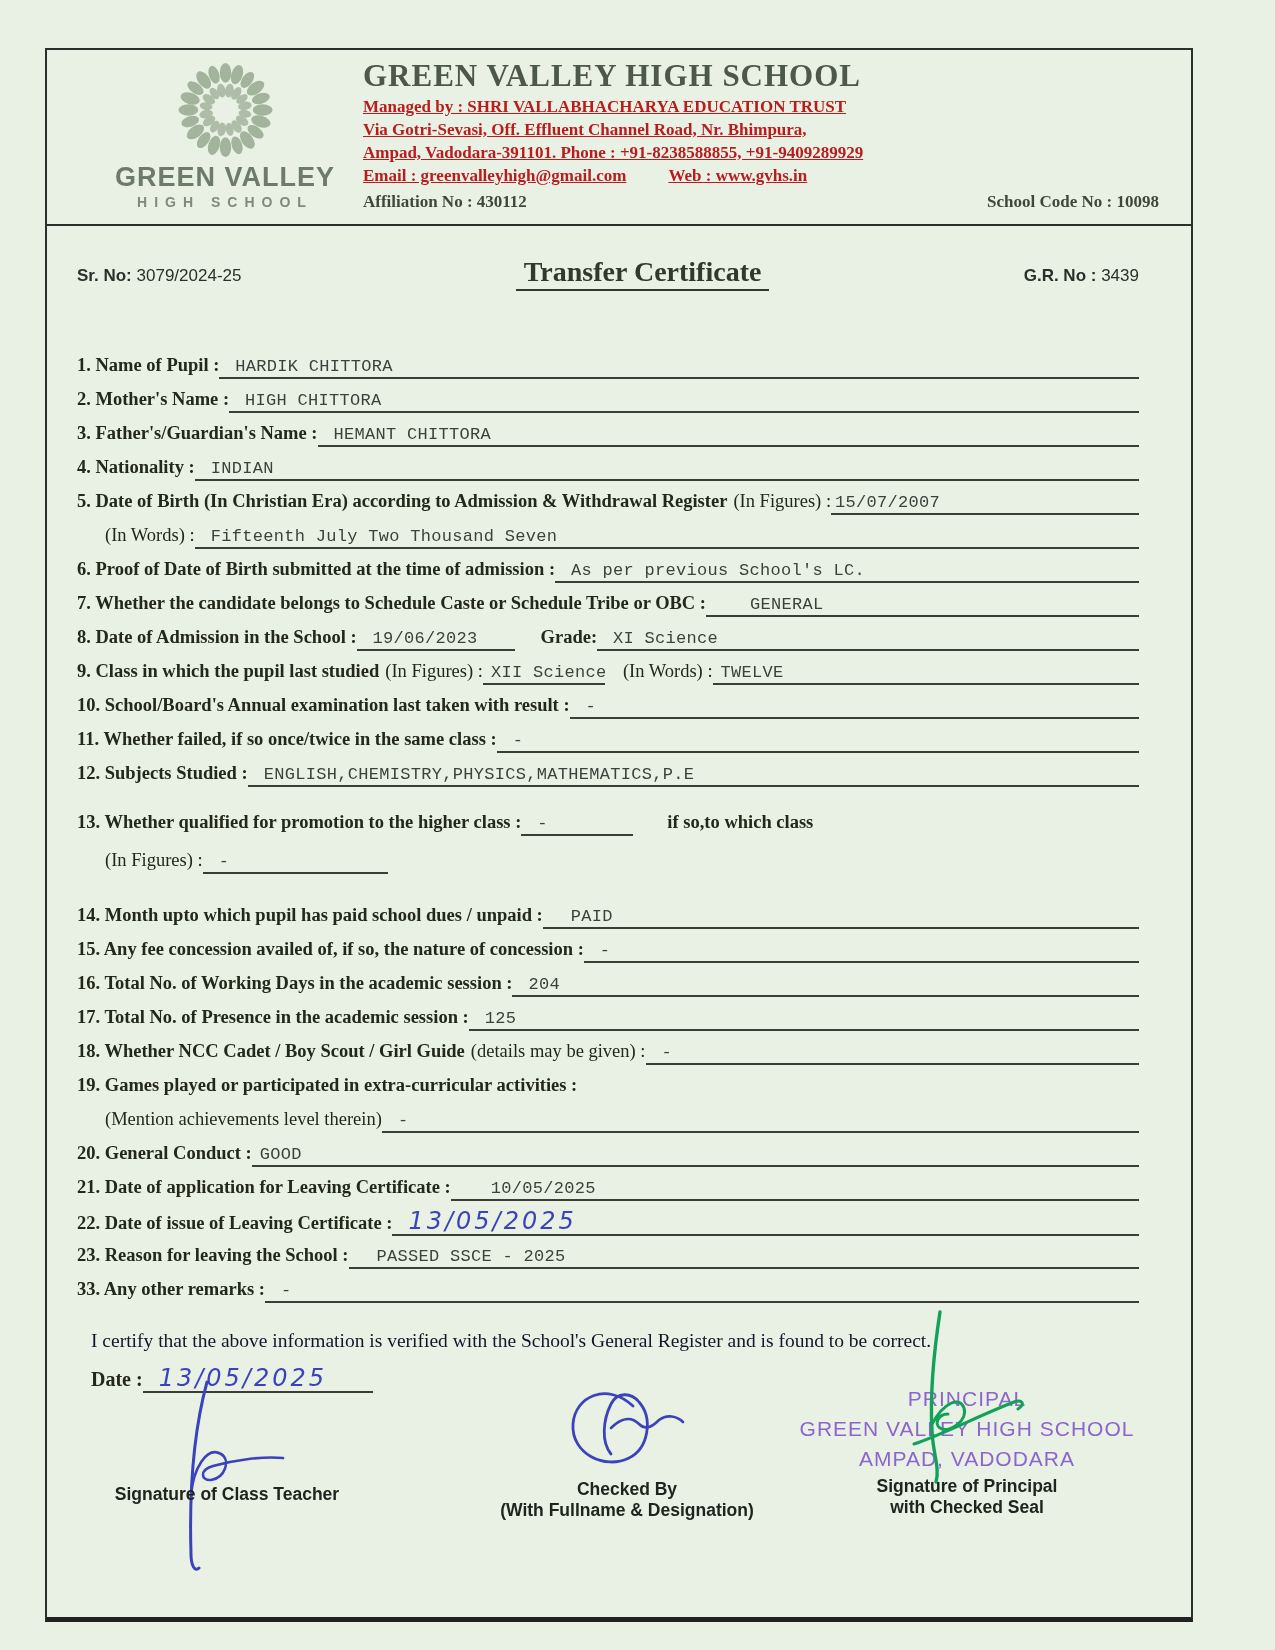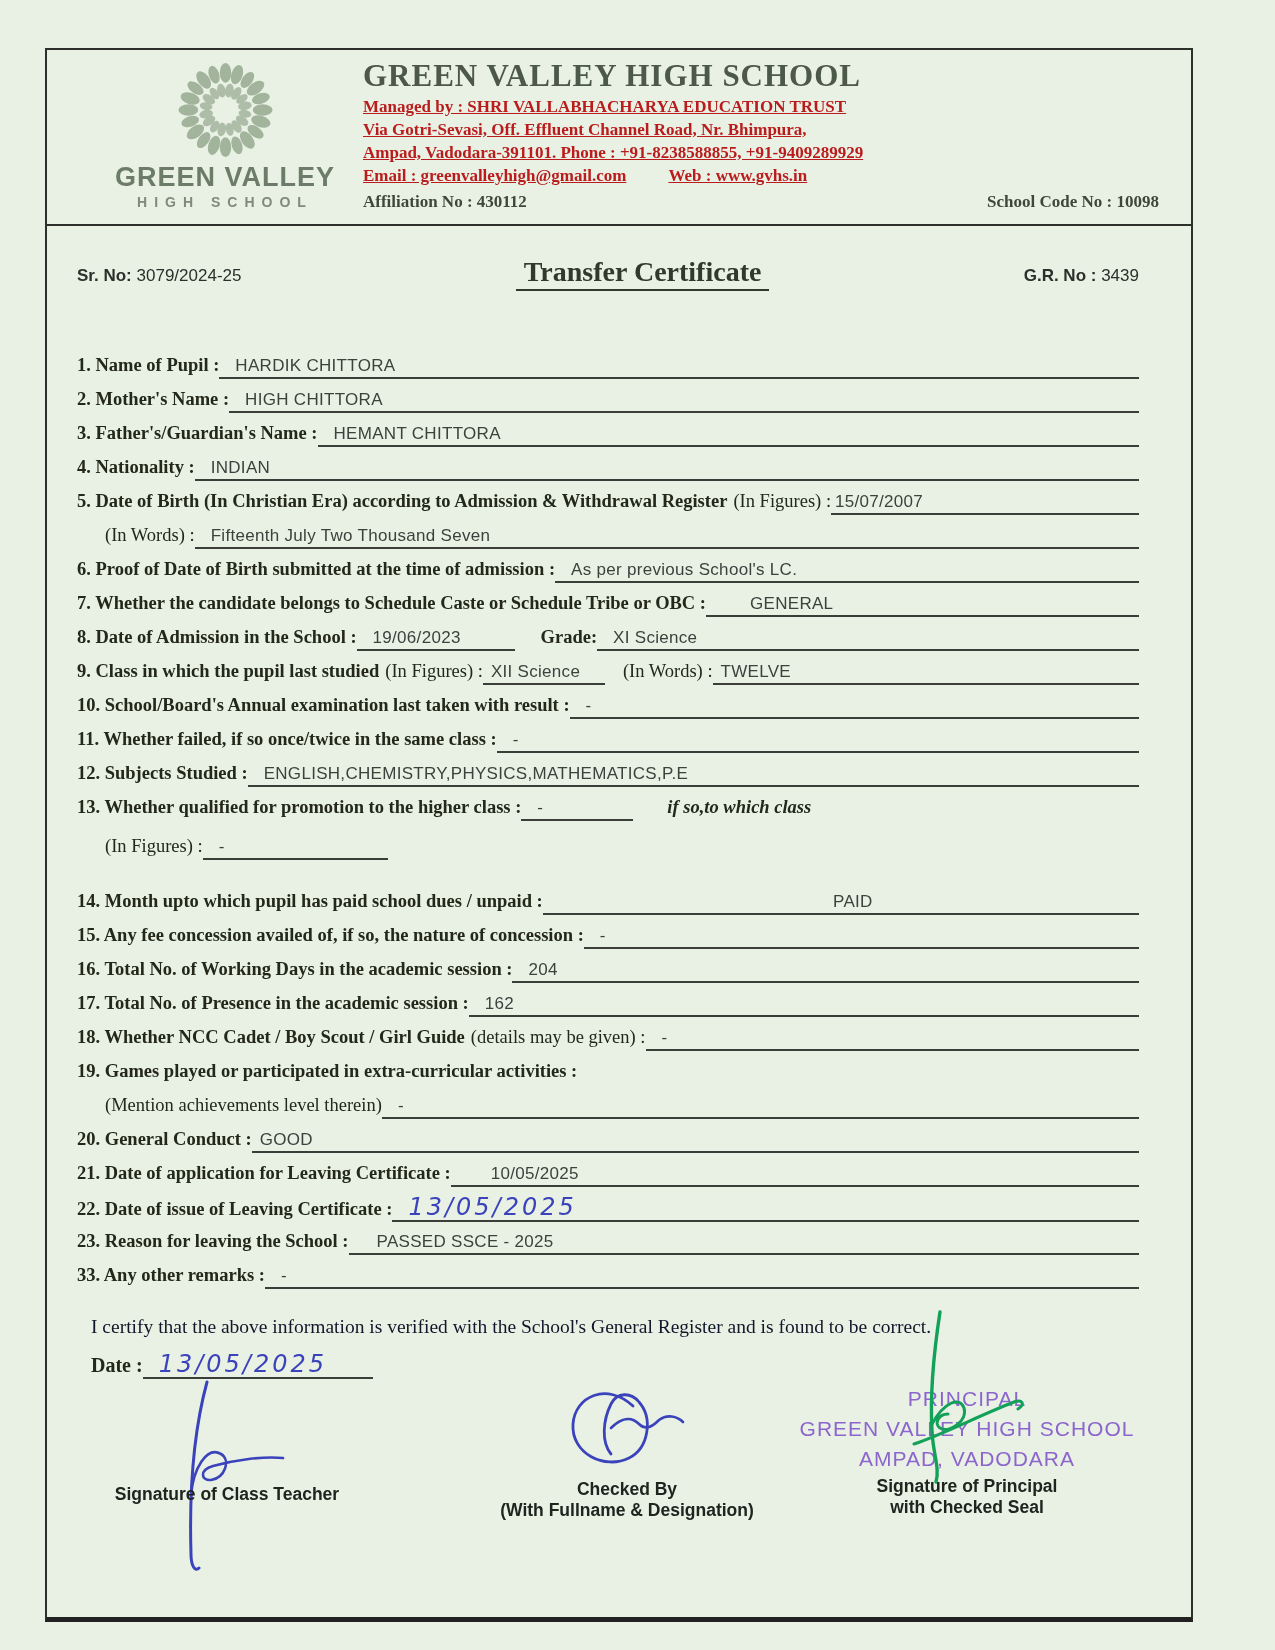--- a/index.html
+++ b/index.html
@@ -66,30 +66,30 @@
   .indent { padding-left:28px; }
   .fline {
     flex:1 1 auto;
     border-bottom:2px solid #3a3d38;
     padding:0 4px 1px 16px;
     min-height:20px;
     white-space:nowrap;
   }
   .fline.short { flex:0 0 auto; }
   .fval {
-    font-family:Liberation Sans, sans-serif;
+    font-family:Liberation Mono, monospace;
     font-size:17px; color:#3c413b; letter-spacing:0.3px;
   }
-  .fnote { font-size:18.5px; font-style:italic; font-weight:bold; margin-left:34px; white-space:nowrap; color:#242819; }
+  .fnote { font-size:18.5px; font-weight:bold; margin-left:34px; white-space:nowrap; color:#242819;margin-top:15px; }
   .hand {
     font-family:"DejaVu Sans", sans-serif;
     font-style:italic; font-weight:normal;
     color:#3b43bb; font-size:24px; letter-spacing:3px; line-height:0.9;
   }
-  .gap-top { margin-top:30px;text-align:center; }
+  .gap-top { margin-top:30px; }
   .gap-top-sm { margin-top:14px; }
 
   
   .certify { margin-top:26px; font-size:19.5px; color:#0f172a; padding-left:14px; }
   .date-row { display:flex; align-items:baseline; margin-top:16px; padding-left:14px; }
   .date-row .flabel { font-size:20px; }
   .date-row .fline { flex:0 0 230px; }
 
   .abs { position:absolute; }
   .sig-label {
@@ -272,21 +272,21 @@
         <span class="fline"><span class="fval">-</span></span>
       </div>
 
       <div class="frow">
         <span class="flabel">16. Total No. of Working Days in the academic session :</span>
         <span class="fline"><span class="fval">204</span></span>
       </div>
 
       <div class="frow">
         <span class="flabel">17. Total No. of  Presence in the academic session :</span>
-        <span class="fline"><span class="fval">162</span></span>
+        <span class="fline"><span class="fval">125</span></span>
       </div>
 
       <div class="frow">
         <span class="flabel">18. Whether NCC Cadet / Boy Scout / Girl Guide</span>
         <span class="fmid">(details may be given) :</span>
         <span class="fline"><span class="fval">-</span></span>
       </div>
 
       <div class="frow">
         <span class="flabel">19. Games played or participated in extra-curricular activities :</span>

